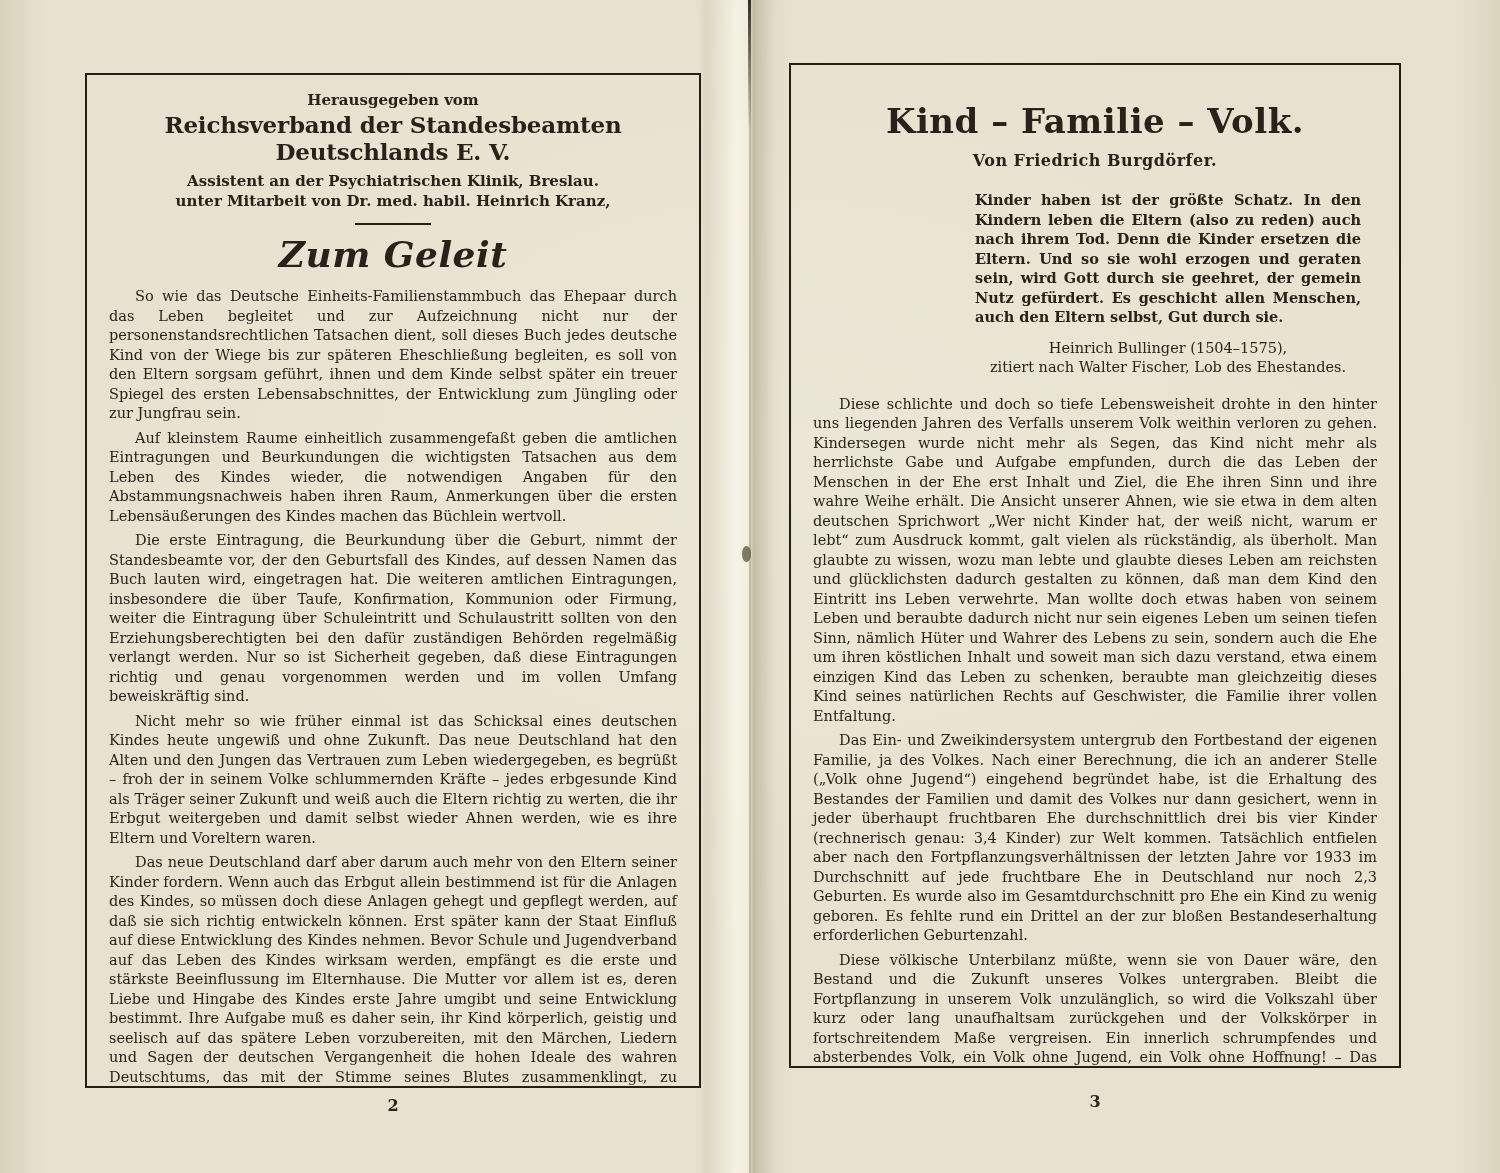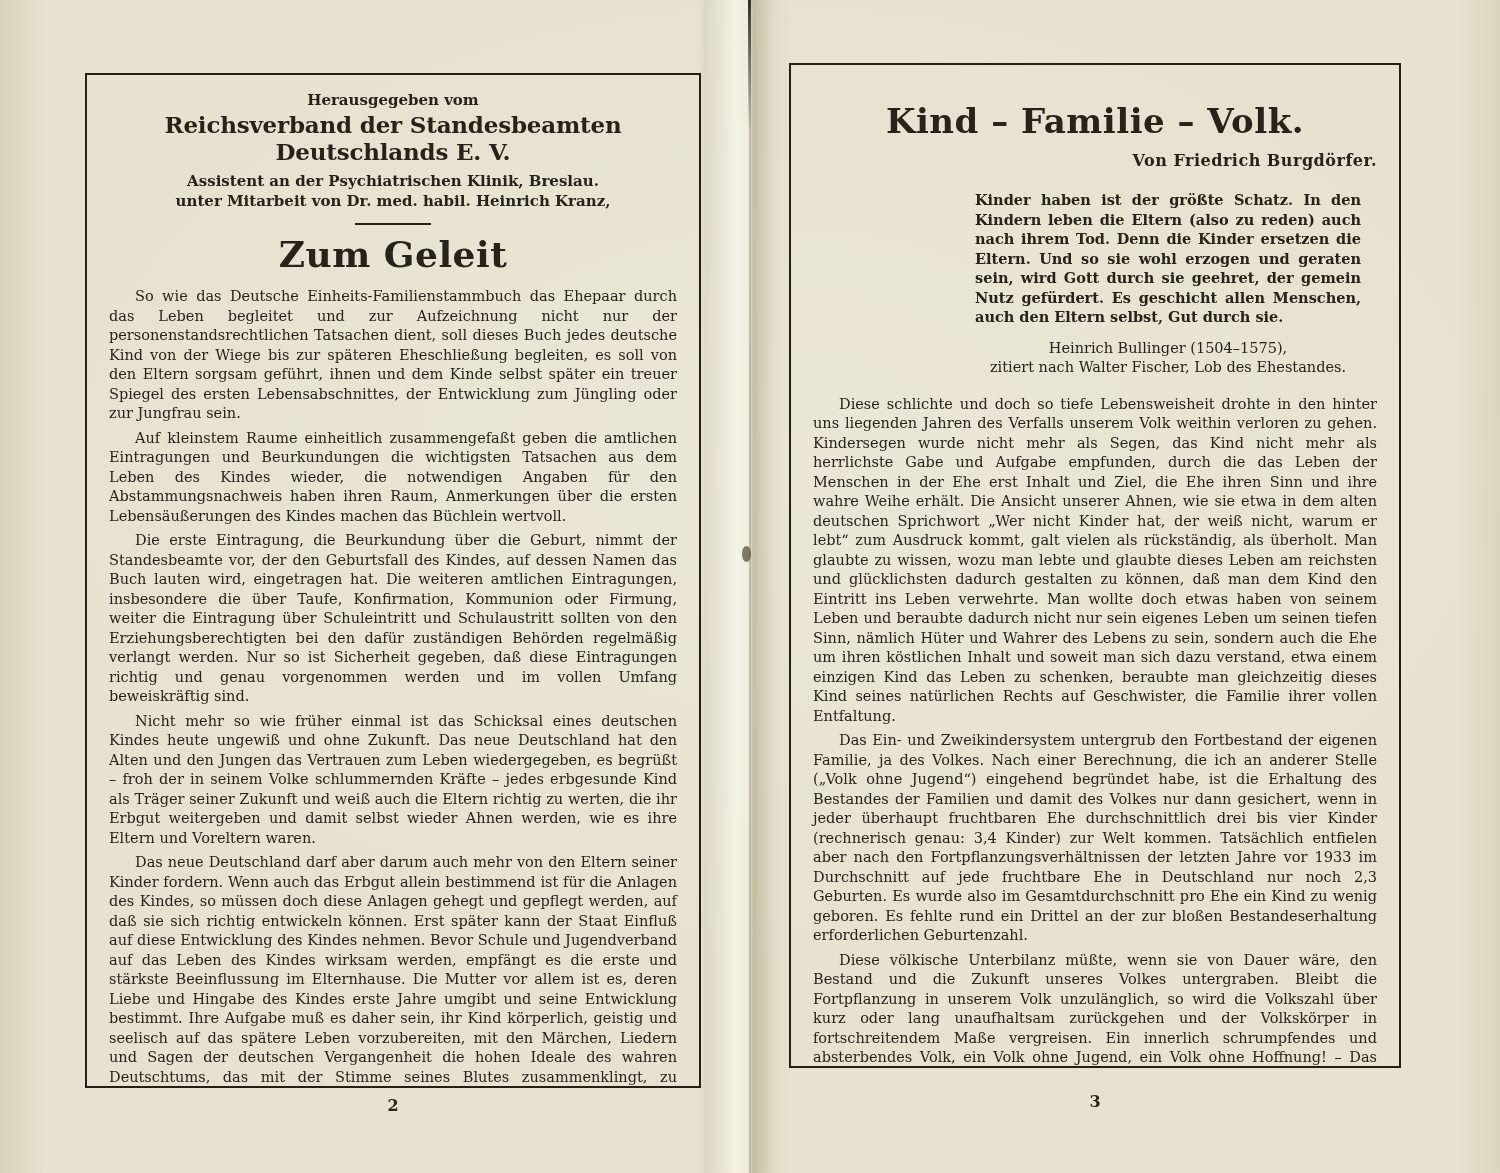--- a/index.html
+++ b/index.html
@@ -43,32 +43,32 @@
   }
   .frame-left{left:85px;top:73px;width:616px;height:1015px;padding:12px 22px 10px;}
   .frame-right{left:789px;top:63px;width:612px;height:1005px;padding:20px 22px 10px;}
 
   p{margin:0;}
   .pub-small{font-size:15px;font-weight:bold;text-align:center;margin:4px 0 2px;}
   .pub-name{font-size:23px;font-weight:bold;text-align:center;margin:2px 0 6px;letter-spacing:-0.2px;}
   .pub-collab{font-size:15px;font-weight:bold;text-align:center;line-height:20px;}
   .short-rule{width:76px;border:0;border-top:2px solid #241f15;margin:12px auto 8px;}
   h1{margin:0;}
-  .geleit-title{font-size:36px;font-weight:bold;text-align:center;margin:2px 0 12px;letter-spacing:0.5px;}
+  .geleit-title{font-size:36px;font-weight:bold;text-align:center;margin:2px 0 12px;letter-spacing:0.5px;font-style:italic;}
   .body-par{
     font-size:14.5px;font-weight:normal;line-height:19.5px;
     text-align:justify;text-indent:26px;margin:0 0 5px;
     hyphens:auto;-webkit-hyphens:auto;
   }
   .page-number{position:absolute;font-size:16px;font-weight:bold;text-align:center;color:#2a251c;}
   .page-number-left{left:85px;top:1096px;width:616px;}
   .page-number-right{left:789px;top:1092px;width:612px;}
 
   .kind-title{font-size:34px;font-weight:bold;text-align:center;margin:16px 0 10px;letter-spacing:0.5px;}
-  .byline{font-size:16px;font-weight:bold;text-align:right;margin:0 0 20px;letter-spacing:0.5px;}
+  .byline{font-size:16px;font-weight:bold;text-align:center;margin:0 0 20px;letter-spacing:0.5px;}
   .quote-block{margin-left:146px;margin-bottom:18px;}
   .quote-text{
     font-size:14.5px;font-weight:bold;line-height:19.5px;
     text-align:justify;margin:0 16px 12px;hyphens:auto;-webkit-hyphens:auto;
   }
   .attribution{font-size:14.5px;font-weight:normal;text-align:center;line-height:19px;}
   .first-par{margin-top:14px;}
 </style>
 </head>
 <body>

